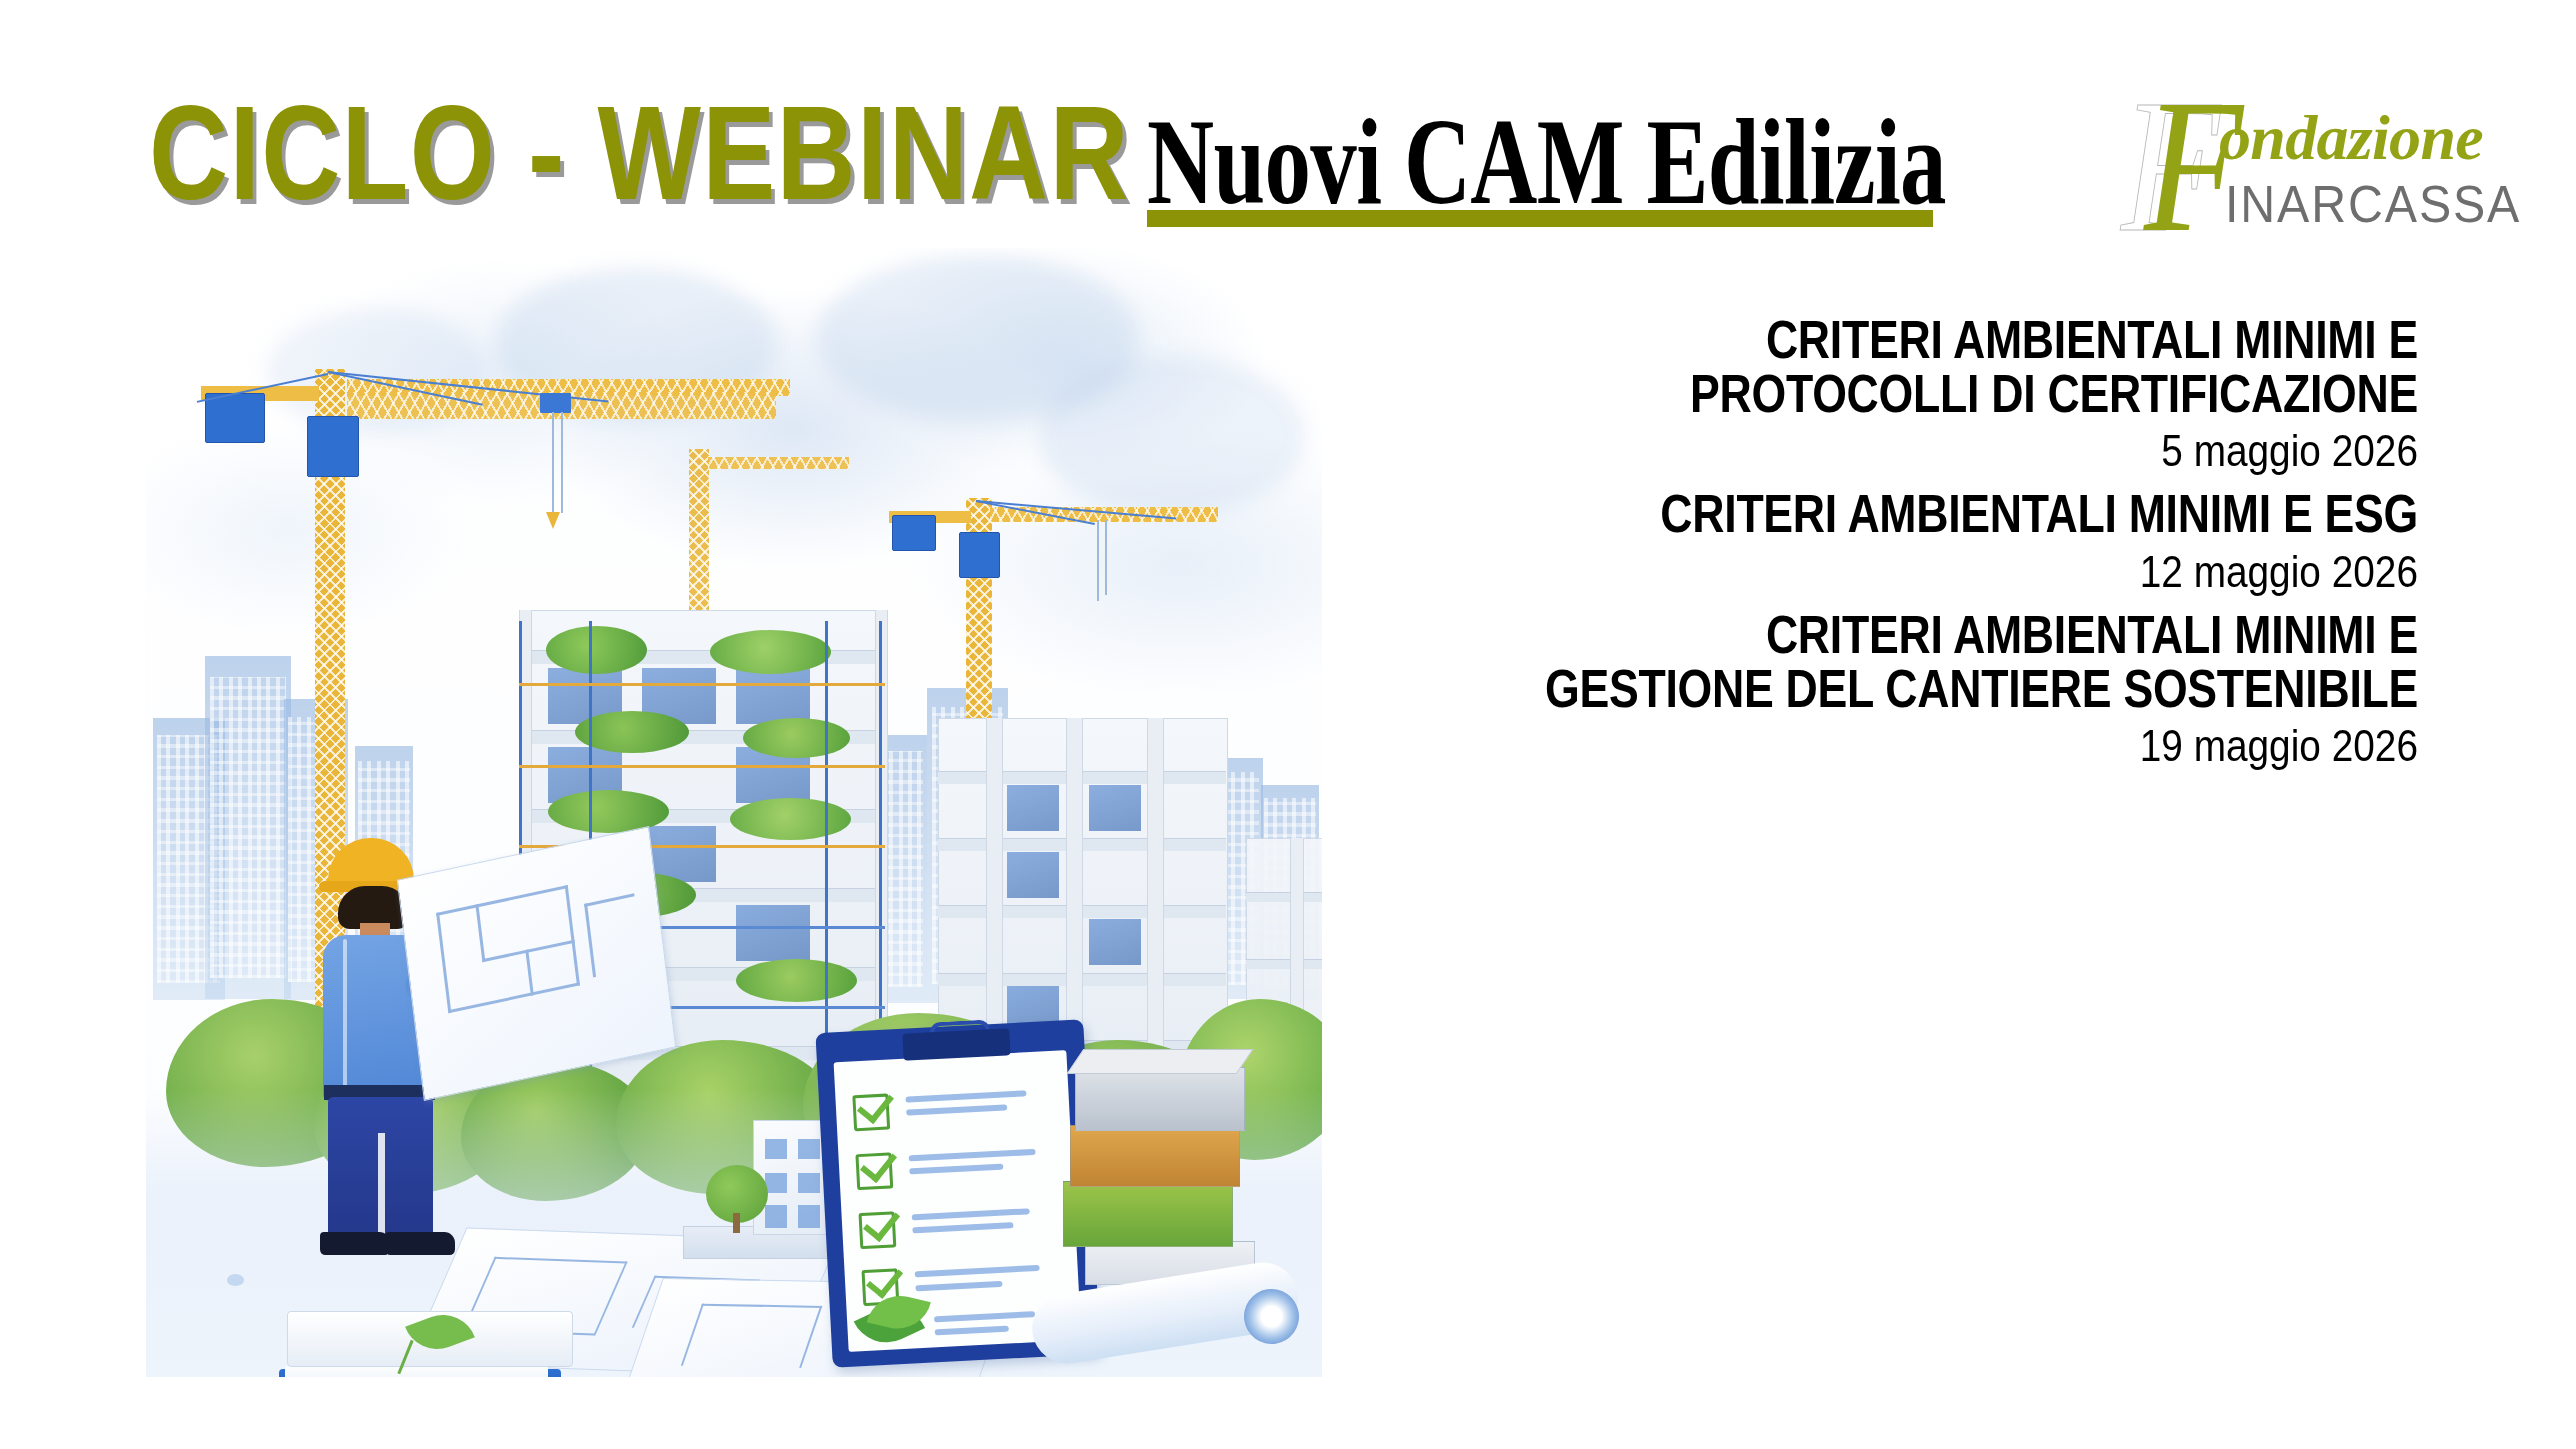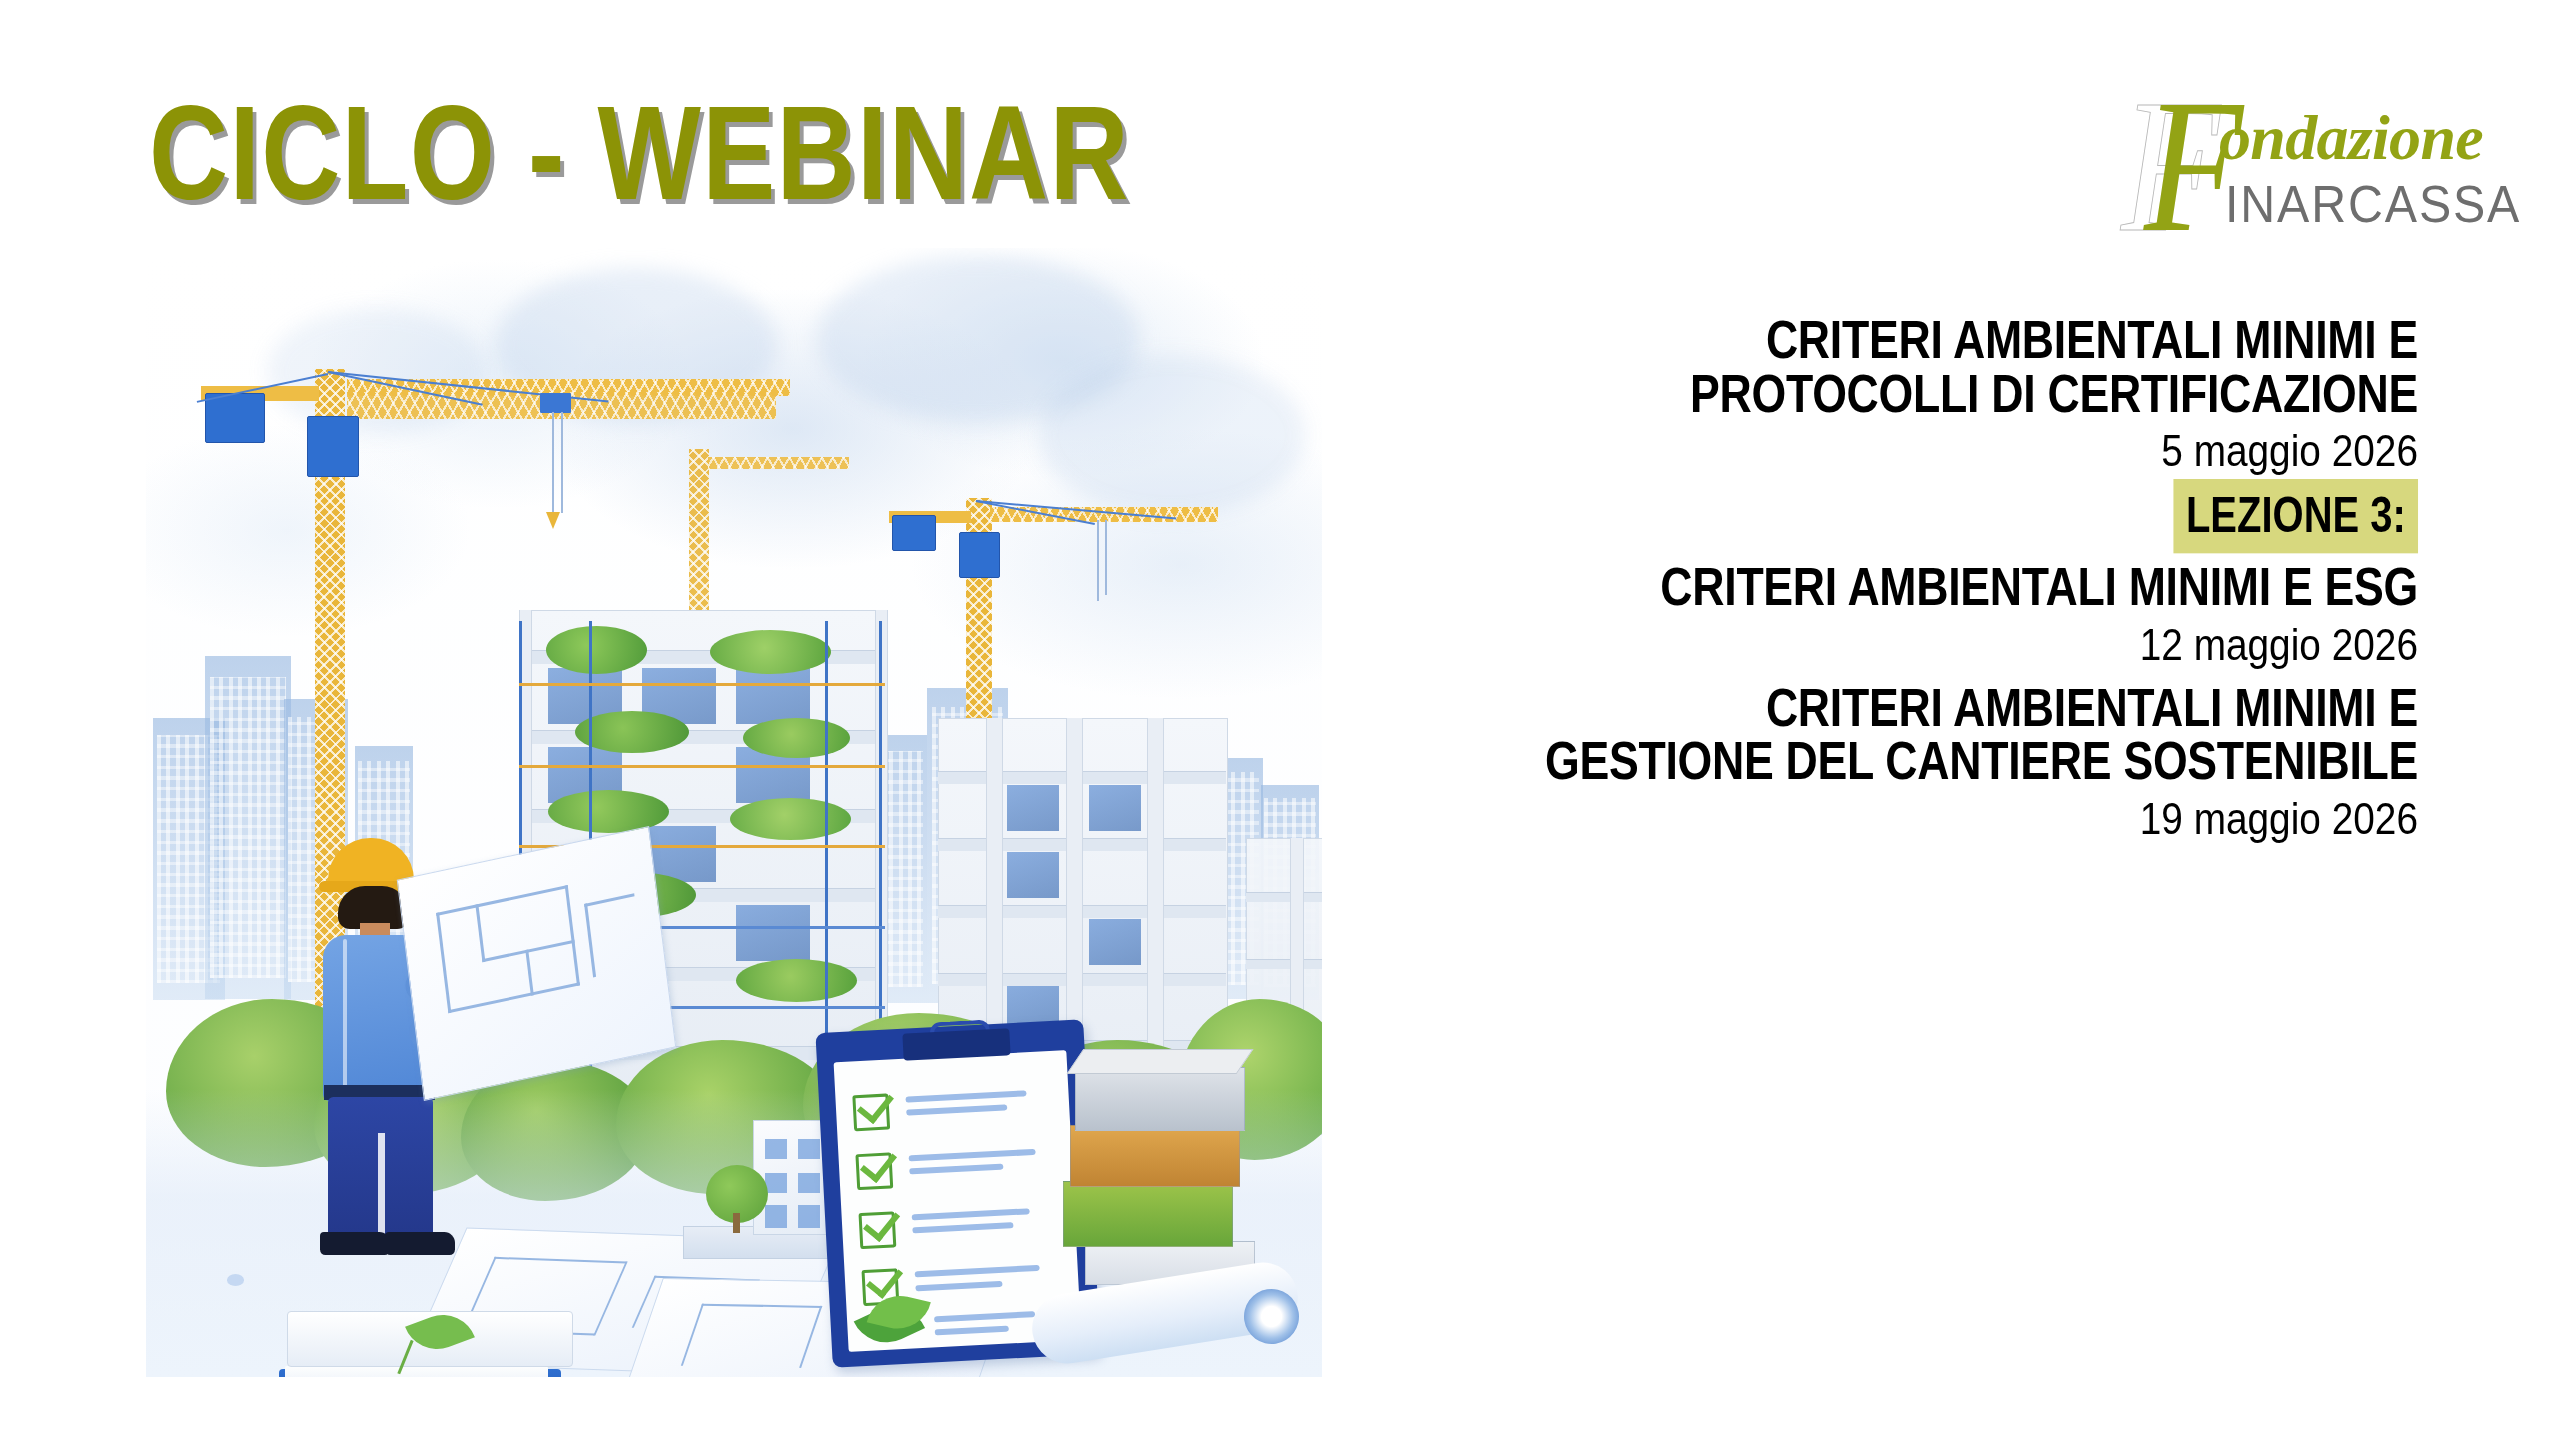--- a/index.html
+++ b/index.html
@@ -208,20 +208,24 @@
     transform:scaleY(1.1) scaleX(0.97);transform-origin:right top;
   }
 </style>
 </head>
 <body>
 
 <div id="header">
 
   <div id="ciclo-webinar">CICLO - WEBINAR</div>
 
+  <div id="subtitle-wrap">
+    <div id="subtitle">Nuovi CAM Edilizia</div>
+    <div id="subtitle-underline"></div>
+  </div>
 
   <div id="logo">
     <div id="logo-f-ghost">F</div>
     <div id="logo-f">F</div>
     <div id="logo-ondazione">ondazione</div>
     <div id="logo-inarcassa">INARCASSA</div>
   </div>
 </div>
 
 <div id="illustration">
@@ -473,21 +477,20 @@
 <div id="lessons">
 
 
   <div class="lesson">
     <div class="lesson-title">CRITERI AMBIENTALI MINIMI E</div>
     <div class="lesson-title" style="margin-top:4px;">PROTOCOLLI DI CERTIFICAZIONE</div>
     <div class="lesson-date">5 maggio 2026</div>
   </div>
 
   <div class="lesson">
-    <div><span class="lesson-badge">LEZIONE 3:</span></div>
     <div class="lesson-title">CRITERI AMBIENTALI MINIMI E ESG</div>
     <div class="lesson-date">12 maggio 2026</div>
   </div>
 
   <div class="lesson">
     <div class="lesson-title">CRITERI AMBIENTALI MINIMI E</div>
     <div class="lesson-title" style="margin-top:4px;">GESTIONE DEL CANTIERE SOSTENIBILE</div>
     <div class="lesson-date">19 maggio 2026</div>
   </div>
 

